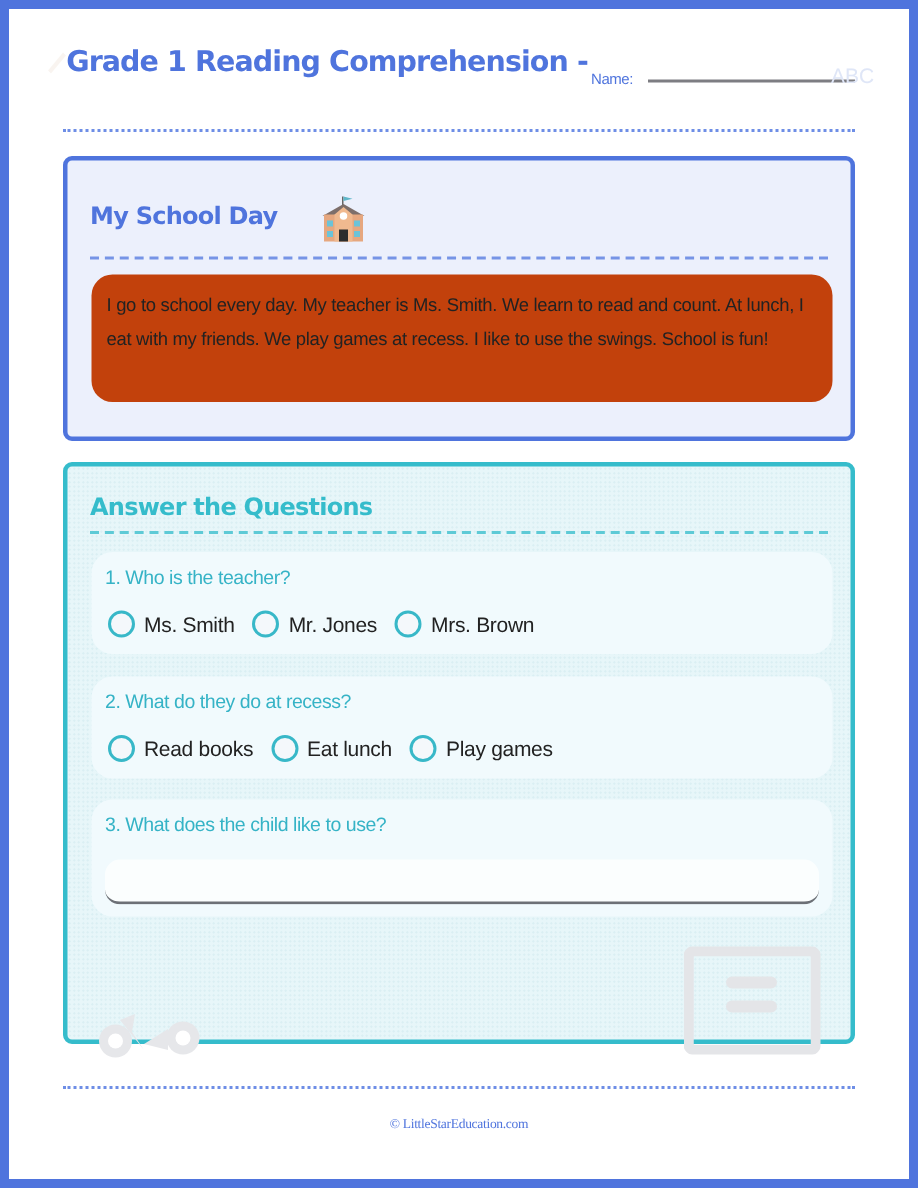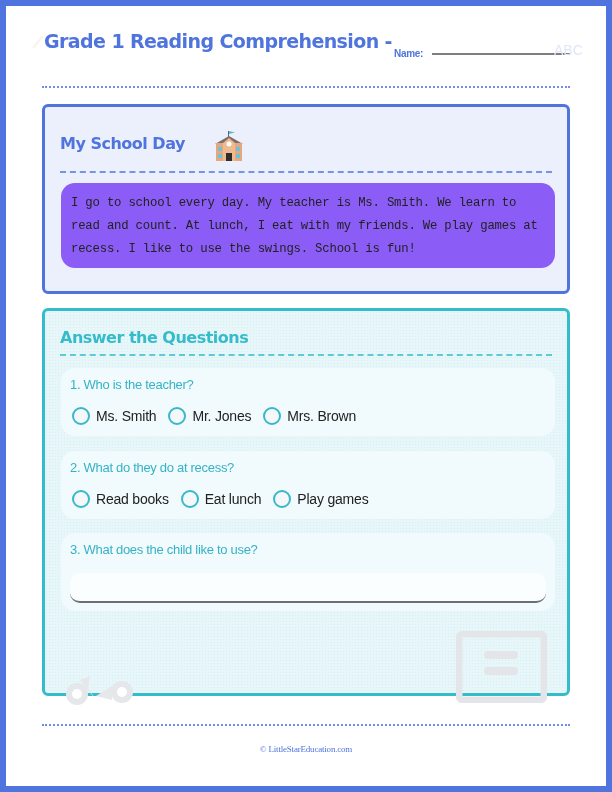--- a/index.html
+++ b/index.html
@@ -21,21 +21,20 @@
     font-size: 19px; line-height: 26px; letter-spacing: -0.6px;
   }
   .pencil-icon {
     position: absolute; left: 30px; top: 33px; width: 16px; height: 16px;
     opacity: 0.25;
   }
   .name-label {
     position: absolute; left: 394px; top: 48px;
     font-size: 10px; color: #4f74dd; font-family: "Liberation Sans", sans-serif;
     letter-spacing: -0.3px;
-    font-weight: bold;
   }
   .name-line {
     position: absolute; left: 432px; top: 53px; width: 138px; height: 2px;
     background: #7d7d82;
   }
   .abc-icon {
     position: absolute; left: 554px; top: 30px;
     font-size: 14px; color: #dfe6f7; font-family: "Liberation Sans", sans-serif; margin-top: 12px;
   }
   .dots {
@@ -54,23 +53,23 @@
     position: absolute; left: 15px; top: 27px;
     font-size: 16px; font-weight: bold; color: #4f74dd; letter-spacing: -0.5px;
   }
   .school-icon { position: absolute; left: 167px; top: 22px; width: 34px; height: 34px; }
   .dash-rule {
     position: absolute; left: 15px; right: 15px; height: 0;
     border-top: 2px dashed #7694e6;
   }
   .passage {
     position: absolute; left: 16px; top: 76px; width: 494px; height: 85px;
-    background: #8b5cf6; border-radius: 14px;
+    background: #c2410c; border-radius: 14px;
     padding: 9px 10px 0 10px;
-    font-family: Liberation Mono, monospace; font-size: 12.3px;
+    font-family: Liberation Sans, sans-serif; font-size: 12.3px;
     line-height: 23px; color: #222;
     letter-spacing: -0.2px;
   }
   .questions {
     top: 308px; height: 388px;
     background: #e7f6f9; border: 3px solid #35bccb;
     background-image: radial-gradient(#d9eef3 0.6px, transparent 0.7px);
     background-size: 3px 3px;
   }
   .questions h2 {

